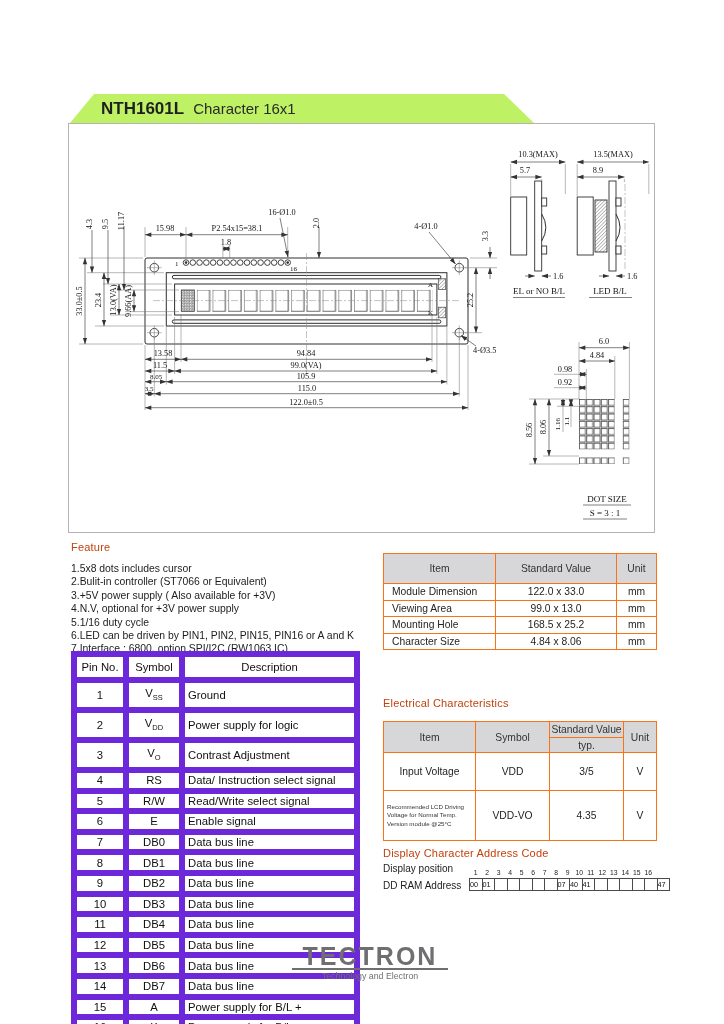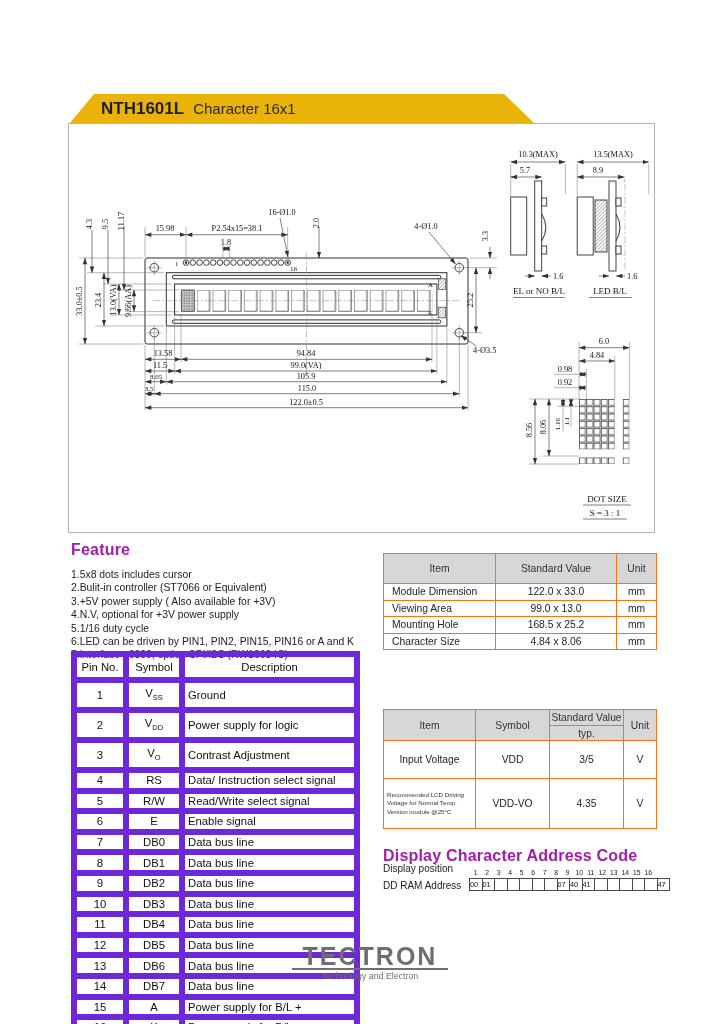--- a/index.html
+++ b/index.html
@@ -1,41 +1,41 @@
 <!DOCTYPE html>
 <html><head>
 <meta charset="utf-8">
 <style>
   html,body { margin:0; padding:0; background:#fff; }
   .page { position:relative; width:724px; height:1024px; background:#ffffff;
           font-family:"Liberation Sans", sans-serif; overflow:hidden; }
 
   
   .banner { position:absolute; left:68px; top:94px; width:466px; height:33px;
-            background:#eab308;
+            background:#bef264;
             clip-path:polygon(26px 0, 436px 0, 466px 29px, 2px 29px); }
   .banner .model { font-size:17px; font-weight:bold; color:#1f1f1f; }
   .banner .subtitle { font-size:15px; color:#2a2a2a; margin-left:9px; }
   .banner-inner { padding-left:33px; line-height:29px; white-space:nowrap; }
 
   
   .drawing-box { position:absolute; left:68px; top:123px; width:587px; height:410px;
                  border:1px solid #b3b3b6; box-sizing:border-box; background:#fff; }
   svg text { font-family:"Liberation Serif", serif; font-size:8.3px; fill:#141414; }
   svg text.mid { text-anchor:middle; }
   svg text.t7 { font-size:7px; }
   svg text.t9 { font-size:9px; }
   .dl { stroke:#3a3a3a; stroke-width:0.65; fill:none; }
   .xl { stroke:#7a7a7a; stroke-width:0.55; fill:none; }
   .pl { stroke:#2f2f2f; stroke-width:1; fill:none; }
   .pf { stroke:#2f2f2f; stroke-width:0.9; fill:#fff; }
   .cl { stroke:#8a8a8a; stroke-width:0.5; stroke-dasharray:7 2 2 2; fill:none; }
 
   
-  .sec-title { font-size:16px; font-weight:bold; color:#a21caf; margin:0; letter-spacing:0.2px; }
+  .sec-title { font-size:11px; font-weight:normal; color:#c2410c; margin:0; letter-spacing:0.2px; }
 
   
   .feature { position:absolute; left:71px; top:541px; width:308px; }
   .feat-line { font-size:10.4px; line-height:13.4px; color:#1c1c1c; margin-top:0; }
   .feature .list { margin-top:9px; }
 
   
   .pin-table { position:absolute; left:71px; top:651px; width:285px;
                border-collapse:collapse; table-layout:fixed; }
   .pin-table th, .pin-table td { border:6px solid #6d28d9; font-size:11.3px; color:#111;
@@ -487,20 +487,21 @@
         <tr>
             <td class="item">Character Size</td>
             <td class="val">4.84 x 8.06</td>
             <td>mm</td>
           </tr>
       </tbody>
     </table>
   </section>
 
   <section class="elec">
+    <h2 class="sec-title">Electrical Characteristics</h2>
     <table class="gtable">
       <colgroup>
           <col style="width:92px">
           <col style="width:74px">
           <col style="width:74px">
           <col style="width:33px">
         </colgroup>
       <thead>
         <tr>
           <th class="h1" rowspan="2">Item</th>

